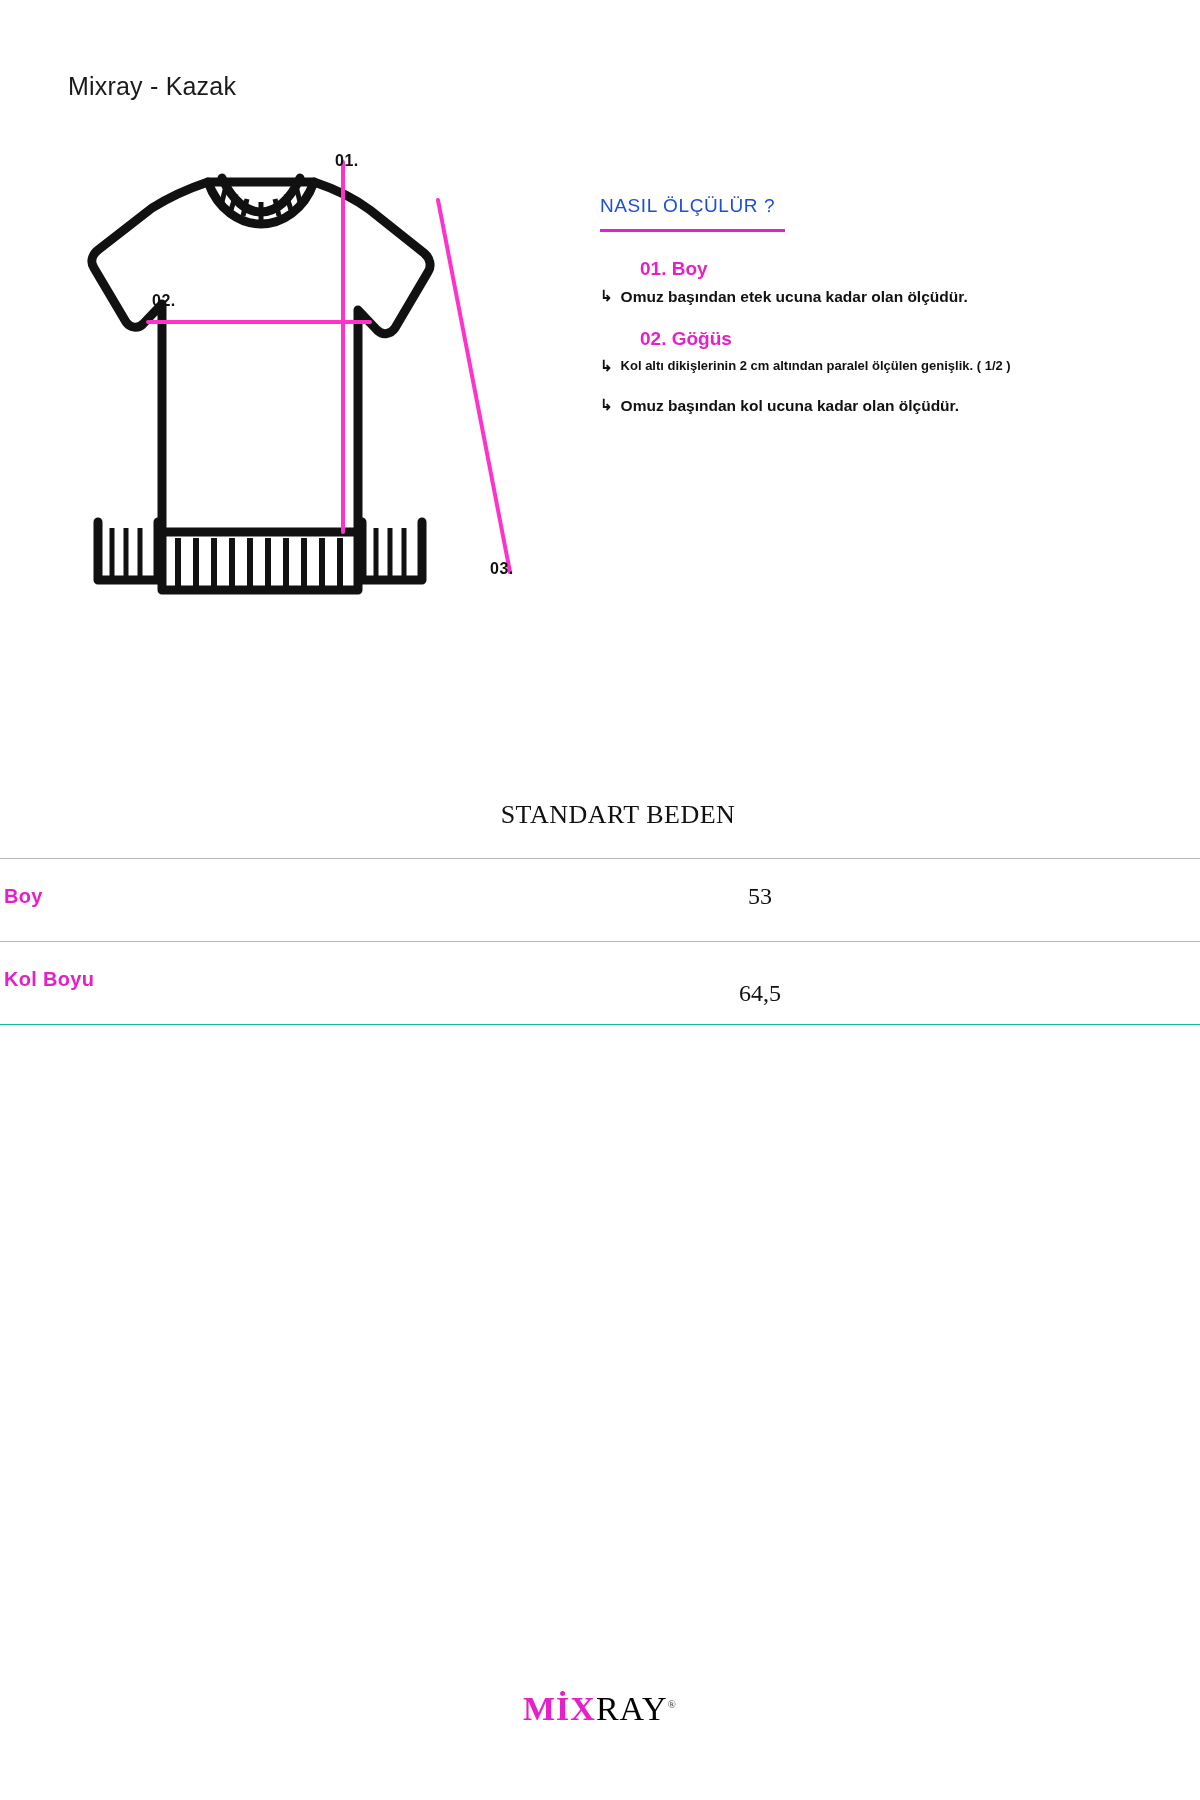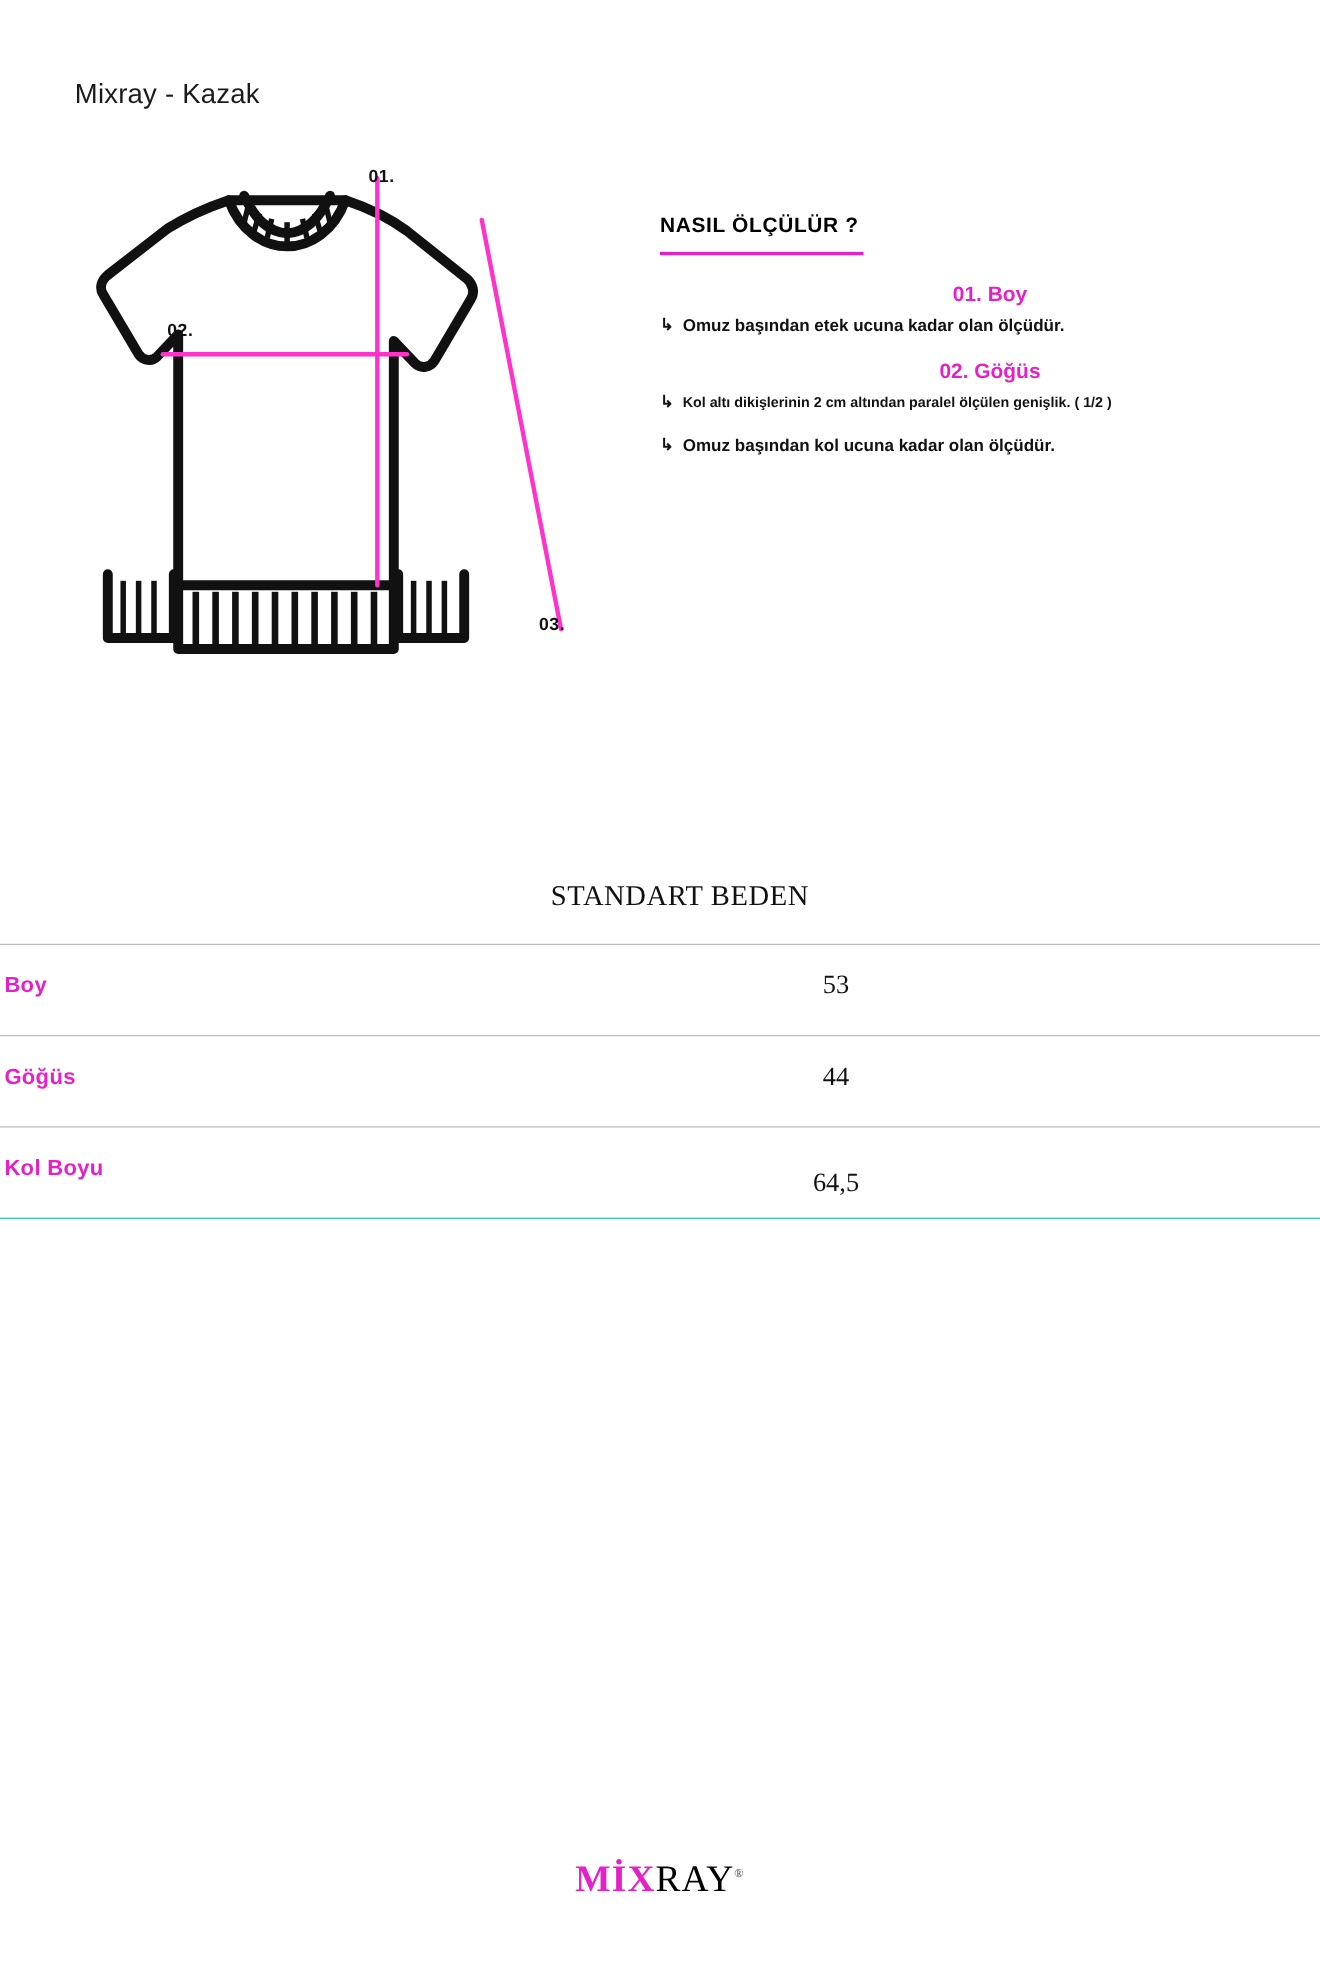--- a/index.html
+++ b/index.html
@@ -54,42 +54,41 @@
   .label-03 { left: 450px; top: 420px; }
 
   
   .howto {
     position: absolute;
     left: 600px;
     top: 195px;
     width: 560px;
   }
   .howto-title {
-    color: #000000;
+    color: #1d4ed8;
     font-size: 19px;
-    font-weight: bold;
+    font-weight: normal;
     letter-spacing: 0.6px;
   }
   .howto-rule {
     width: 185px;
     height: 3px;
     background: #e520c8;
     margin-top: 12px;
     margin-bottom: 26px;
   }
   .howto-item {
     margin-bottom: 22px;
   }
   .howto-item-title {
     color: #e520c8;
     font-size: 19px;
     font-weight: bold;
     margin-left: 40px;
     margin-bottom: 8px;
-    text-align: center;
   }
   .howto-item-desc {
     font-size: 15.5px;
     font-weight: bold;
     color: #111111;
     display: flex;
     align-items: flex-start;
     gap: 8px;
   }
   .howto-item-desc.small {
@@ -256,24 +255,20 @@
   </div>
 
   <div class="size-table">
     <div class="size-head">STANDART BEDEN</div>
 
     <div class="size-row r1">
       <div class="size-row-label">Boy</div>
       <div class="size-row-value">53</div>
     </div>
 
-    <div class="size-row r2">
-      <div class="size-row-label">Göğüs</div>
-      <div class="size-row-value">44</div>
-    </div>
 
     <div class="size-row r3">
       <div class="size-row-label">Kol Boyu</div>
       <div class="size-row-value">64,5</div>
     </div>
   </div>
 
   <div class="footer-logo">
     <span class="logo-mix">MİX</span><span class="logo-ray">RAY</span><span class="logo-reg">®</span>
   </div>

